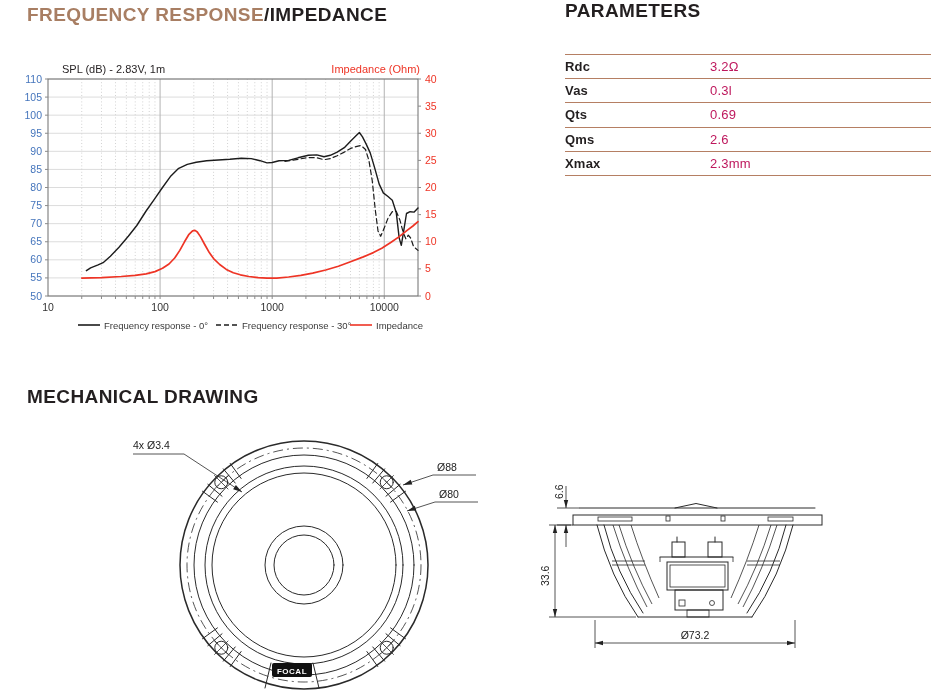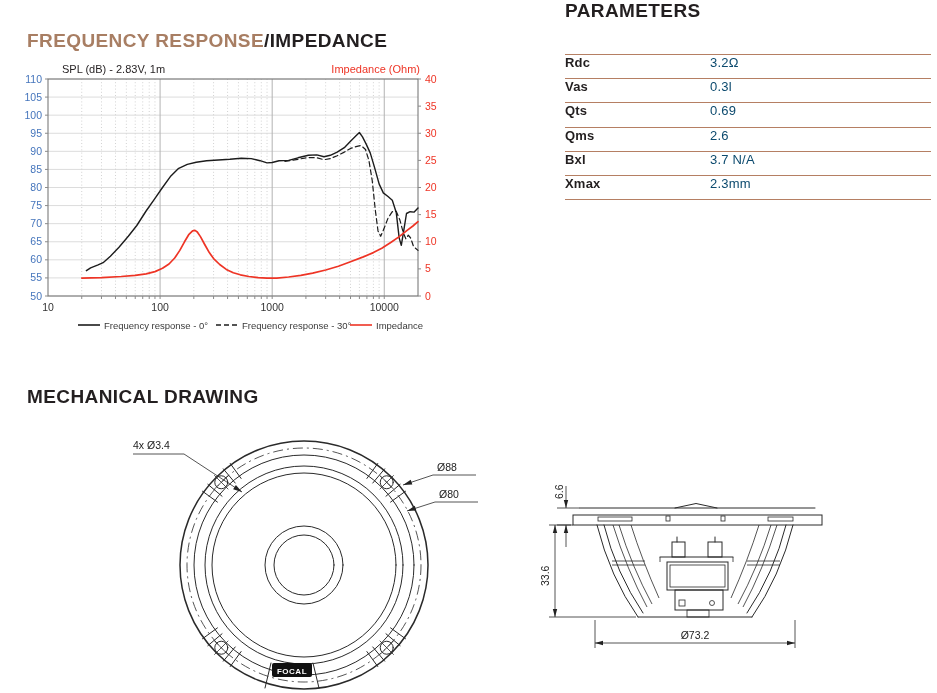--- a/index.html
+++ b/index.html
@@ -6,45 +6,45 @@
   body{
     width:937px;height:693px;position:relative;background:#fff;
     font-family:"Liberation Sans",sans-serif;color:#231f20;overflow:hidden;
   }
   .sec-title{position:absolute;font-size:19px;font-weight:bold;letter-spacing:.4px;white-space:nowrap}
   .tan{color:var(--tan,#a87e63)}
   .dark{color:var(--dark,#231f20)}
 
   
   #params-table{position:absolute;left:565px;top:54px;width:366px}
-  .prow{display:flex;align-items:flex-start;height:23.2px;border-top:1px solid var(--tline,#b57f63)}
+  .prow{display:flex;align-items:center;height:23.2px;border-top:1px solid var(--tline,#b57f63)}
   .prow:last-child{border-bottom:1px solid var(--tline,#b57f63)}
   .pl{width:145px;font-weight:bold;font-size:13px;letter-spacing:.2px}
-  .pv{font-size:13px;color:#0c4a6e;letter-spacing:.2px}
+  .pv{font-size:13px;color:#be185d;letter-spacing:.2px}
 
   svg{position:absolute;overflow:visible}
   text{font-family:"Liberation Sans",sans-serif}
   .ax-title{font-size:11px;fill:#231f20}
   .ax-title-red{font-size:11px;fill:var(--red,#ee3425)}
   .tick-blue{font-size:10.5px;fill:var(--blue,#4575bc)}
   .tick-red{font-size:10.5px;fill:var(--red,#ee3425)}
   .tick-x{font-size:10.5px;fill:#333}
   .leg-t{font-size:9.5px;fill:#3a3a3a}
 
   .mech{stroke:#2a2a2a;fill:none;stroke-width:1;stroke-linecap:round}
   .mech-thick{stroke-width:1.5}
   .thin{stroke:#2a2a2a;stroke-width:.8;fill:none}
   .dim-t{font-size:10.5px;fill:#222}
   .arrow{fill:#222;stroke:none}
   .badge-t{font-size:8px;font-weight:bold;fill:#fff;letter-spacing:.5px}
 </style>
 </head>
 <body style="--tan: #a87e63; --dark: #231f20; --tline: #b57f63; --blue: #4575bc; --red: #ee3425;">
 
-<div class="sec-title" style="left:27px;top:30px">
+<div class="sec-title" style="left:27px;top:4px">
   <span class="tan">FREQUENCY RESPONSE</span><span class="dark">/IMPEDANCE</span>
 </div>
 <div class="sec-title dark" style="left:565px;top:0">PARAMETERS</div>
 <div class="sec-title dark" style="left:27px;top:386px">MECHANICAL DRAWING</div>
 
 <svg id="chart-svg" style="left:20px;top:58px" width="430" height="285" viewBox="0 0 430 285">
   <g id="chart-grid">
       <line x1="28" y1="238" x2="398" y2="238" stroke="#dcdcdc" stroke-width="1"></line>
       <line x1="28" y1="219.91666666666666" x2="398" y2="219.91666666666666" stroke="#dcdcdc" stroke-width="1"></line>
       <line x1="28" y1="201.83333333333334" x2="398" y2="201.83333333333334" stroke="#dcdcdc" stroke-width="1"></line>
@@ -192,24 +192,20 @@
     </div>
   <div class="prow">
       <span class="pl">Qts</span>
       <span class="pv">0.69</span>
     </div>
   <div class="prow">
       <span class="pl">Qms</span>
       <span class="pv">2.6</span>
     </div>
   <div class="prow">
-      <span class="pl">Bxl</span>
-      <span class="pv">3.7 N/A</span>
-    </div>
-  <div class="prow">
       <span class="pl">Xmax</span>
       <span class="pv">2.3mm</span>
     </div>
 </div>
 
 <svg id="front-svg" style="left:120px;top:430px" width="360" height="263" viewBox="0 0 360 263">
   <circle class="mech mech-thick" cx="184" cy="135" r="124"></circle>
   <circle class="mech" cx="184" cy="135" r="110"></circle>
   <circle class="thin" cx="184" cy="135" r="117" stroke-dasharray="10 4 2 4"></circle>
   <circle class="mech" cx="184" cy="135" r="99"></circle>

